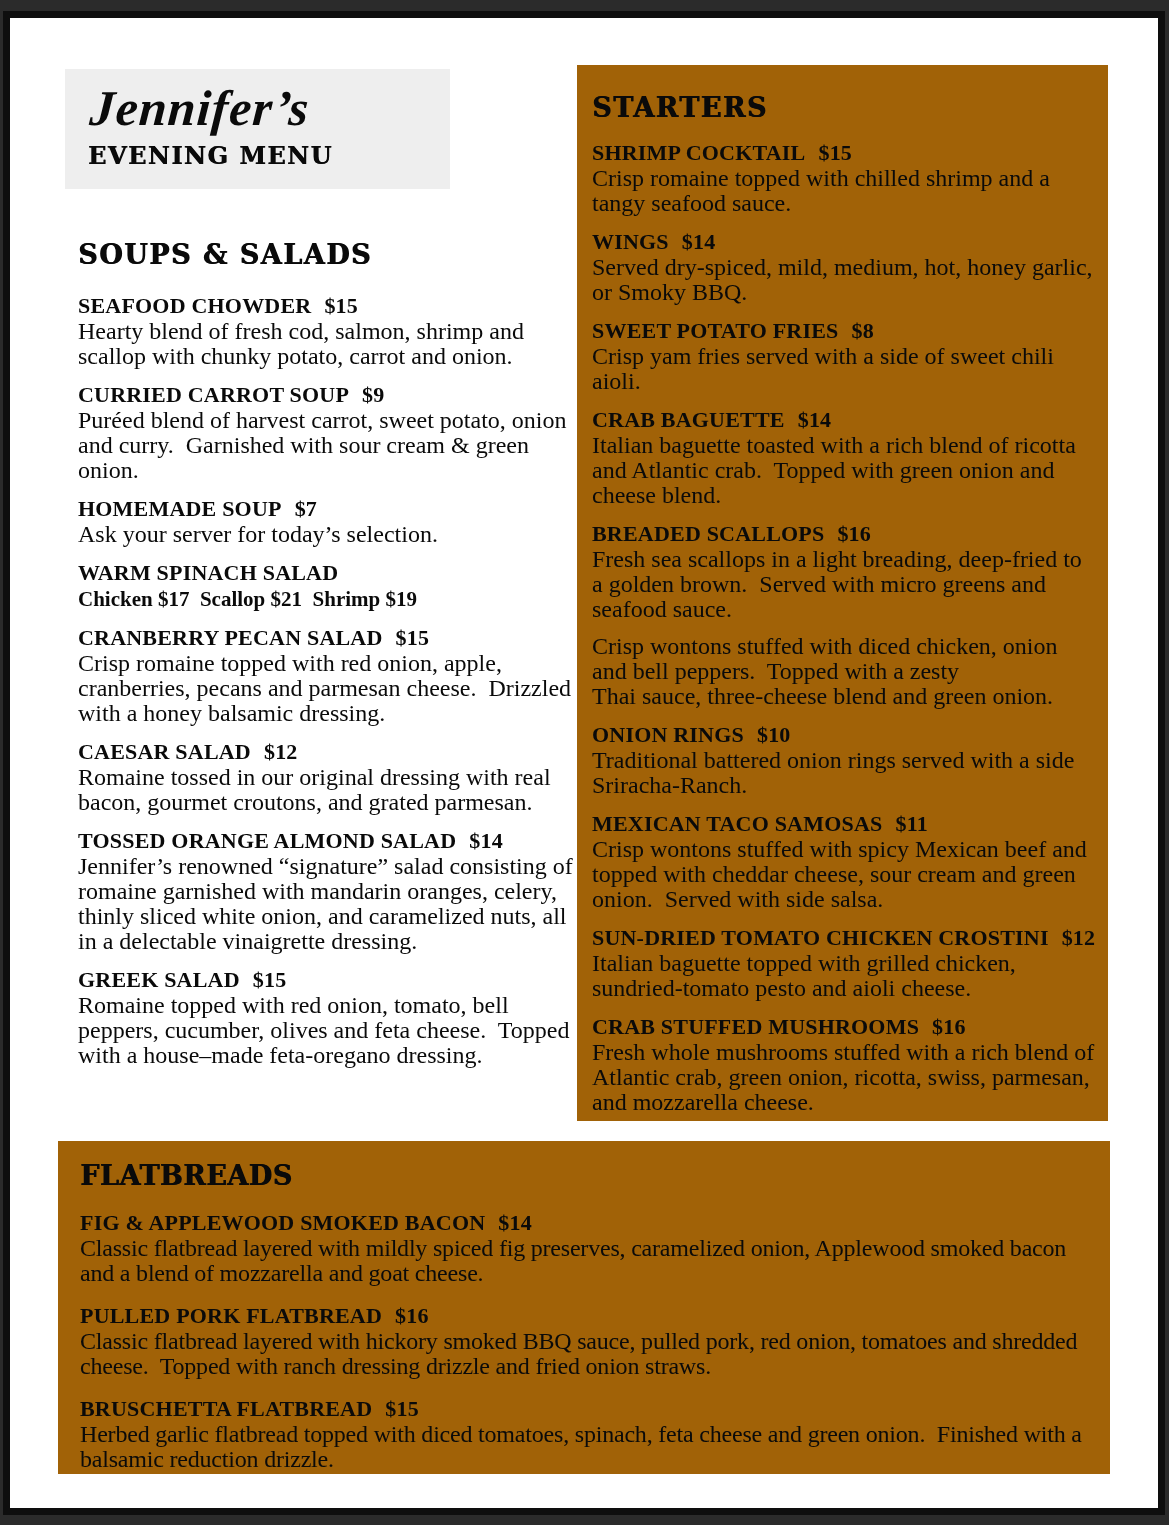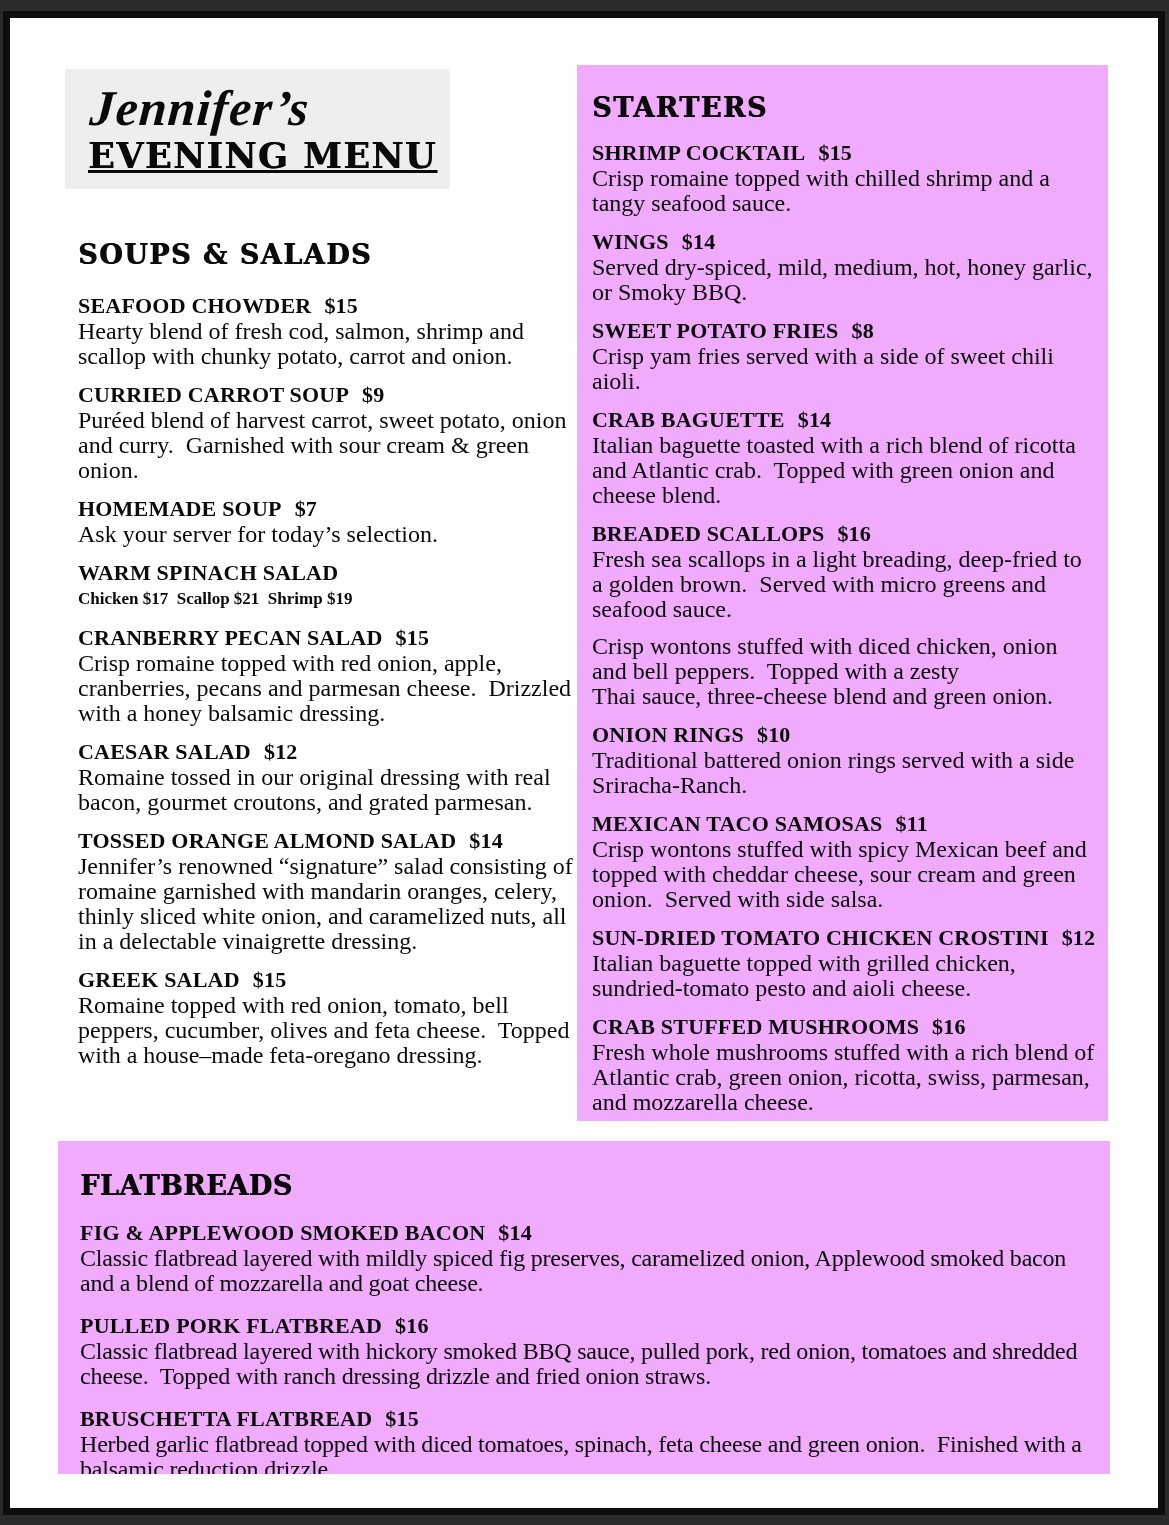--- a/index.html
+++ b/index.html
@@ -10,44 +10,43 @@
     font-family:"Liberation Serif", serif;
     color:#0a0a0a;
     overflow:hidden;
   }
   .page{
     position:absolute;left:3px;top:11px;
     width:1148px;height:1490px;
     background:#ffffff;
     border:7px solid #0e0e0e;
   }
-  .panel{background:#f0abfc;}
+  .panel{background:#a16207;}
 
   
   .brand-box{
     position:absolute;left:55px;top:51px;
     width:385px;height:120px;
     background:#eeeeee;
     padding-left:23px;box-sizing:border-box;
   }
   .brand-script{
     font-family:cursive;
     font-style:italic;font-weight:bold;
     font-size:50px;line-height:58px;
     margin-top:10px;
     letter-spacing:1px;
     transform:skewX(-4deg);transform-origin:left bottom;
   }
   .brand-sub{
     font-family:"DejaVu Serif", serif;
-    font-weight:bold;font-size:35px;line-height:32px;
+    font-weight:bold;font-size:24px;line-height:32px;
     letter-spacing:1.5px;
     margin-top:3px;
     text-shadow:0.6px 0 0 currentColor;
-    text-decoration:underline;
   }
 
   h2.slab{
     font-family:"DejaVu Serif", serif;
     font-weight:bold;
     font-size:27px;line-height:30px;
     letter-spacing:1.5px;
     margin:0 0 22px 0;
     text-shadow:0.8px 0 0 currentColor;
   }
@@ -59,36 +58,36 @@
   .col-right{
     position:absolute;left:567px;top:47px;
     width:531px;height:1056px;
     padding:28px 10px 0 15px;box-sizing:border-box;
     overflow:hidden;
   }
   .col-right h2.slab{margin-bottom:16px;}
   .flatbreads{
     position:absolute;left:48px;top:1123px;
     width:1052px;height:333px;
-    padding:30px 20px 0 22px;box-sizing:border-box;
+    padding:20px 20px 0 22px;box-sizing:border-box;
     overflow:hidden;
   }
   .flatbreads h2.slab{margin-bottom:18px;letter-spacing:0.5px;}
   .flatbreads .item-desc{letter-spacing:-0.2px;}
   .flatbreads .item{margin-bottom:16px;}
 
   
   .item{margin-bottom:12px;}
   .item-title{
     font-weight:bold;font-size:22px;line-height:27px;
     letter-spacing:0.2px;
   }
   .price{margin-left:13px;}
   .item-subtitle{
-    font-weight:bold;font-size:17px;line-height:26px;
+    font-weight:bold;font-size:21px;line-height:26px;
     white-space:pre-wrap;
   }
   .item-desc{
     font-size:24px;line-height:25px;
     white-space:pre-wrap;
   }
 </style>
 </head>
 <body>
 

